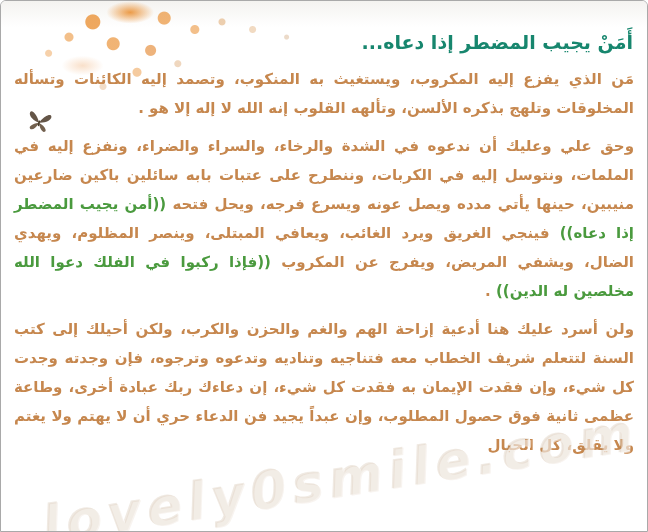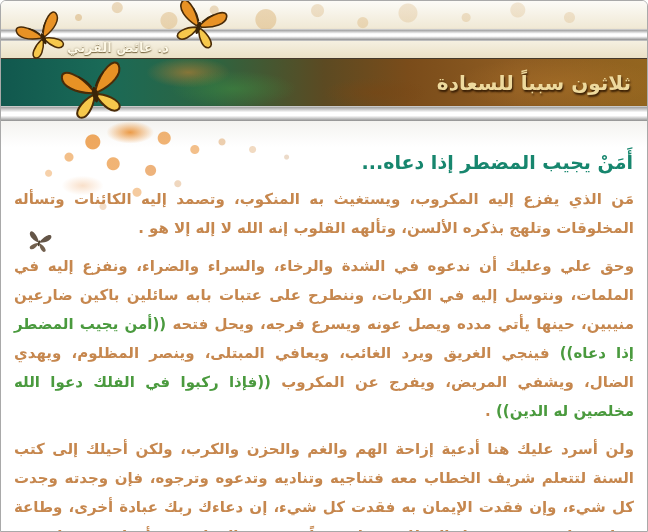--- a/index.html
+++ b/index.html
@@ -145,43 +145,20 @@
       <path d="M30 38 C18 42 7 52 13 57 C20 61 28 50 32 40 Z" fill="#5a4530"></path>
       <path d="M34 34 C44 14 60 5 62 14 C64 23 52 32 36 36 Z" fill="#4a3828"></path>
       <path d="M36 38 C48 42 59 52 53 57 C46 61 38 50 34 40 Z" fill="#5a4530"></path>
       <ellipse cx="33" cy="38" rx="2.6" ry="8" fill="#2a1c08"></ellipse>
     </g>
   </defs>
 </svg>
 
 <div class="page">
 
-  <header class="header">
-    <div class="band-top">
-      <div class="splat-a"></div>
-    </div>
-    <div class="strip strip-1"></div>
-    <div class="band-author">
-      <span class="author-name">د. عائض القرني</span>
-    </div>
-    <div class="banner">
-      <span class="banner-title">ثلاثون سبباً للسعادة</span>
-    </div>
-    <div class="strip strip-2"></div>
-
-    <svg class="butterfly bf-1" viewBox="0 0 64 64">
-        <use href="#bf-shape"></use>
-      </svg>
-    <svg class="butterfly bf-2" viewBox="0 0 64 64">
-        <use href="#bf-shape"></use>
-      </svg>
-    <svg class="butterfly bf-3" viewBox="0 0 64 64">
-        <use href="#bf-shape"></use>
-      </svg>
-  </header>
 
   <main class="content">
     <div class="splat-b"></div>
     <svg class="butterfly bf-4" viewBox="0 0 64 64">
         <use href="#bf-dark"></use>
       </svg>
 
     <h1 class="section-title">أَمَنْ يجيب المضطر إذا دعاه...</h1>
 
     <p class="para">مَن الذي يفزع إليه المكروب، ويستغيث به المنكوب، وتصمد إليه الكائنات وتسأله المخلوقات وتلهج بذكره الألسن، وتألهه القلوب إنه الله لا إله إلا هو .</p>

